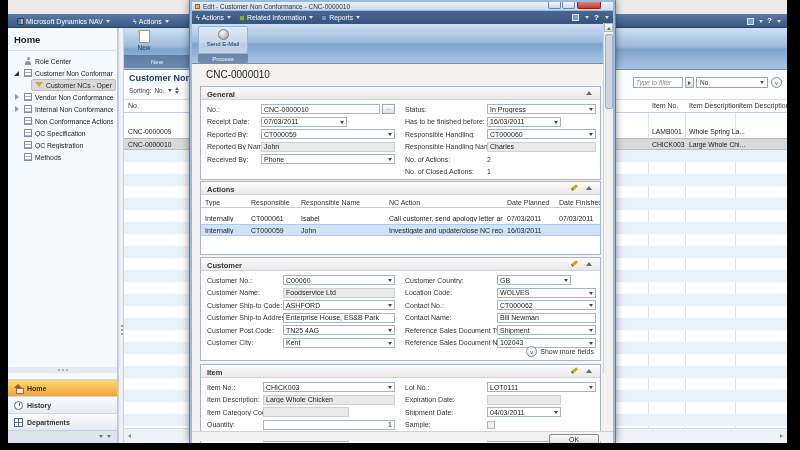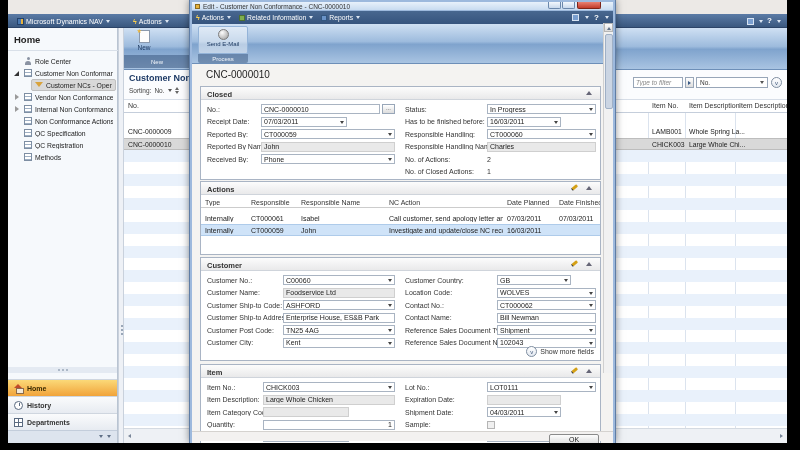--- a/index.html
+++ b/index.html
@@ -423,21 +423,21 @@
           <span class="slabel">Send E-Mail</span>
         </div>
         <div id="procgroup">Process</div>
       </div>
 
       <div id="dcontent">
         <div id="dheading">CNC-0000010</div>
 
         <div class="section sec-general" style="top:22px;height:94px;">
           <div class="sechdr">
-            <span class="stitle">Closed</span>
+            <span class="stitle">General</span>
             <span class="chevup"></span>
           </div>
           <div class="fbody" id="gen-body">
               <div class="fcol left">
                 <div class="frow">
                   <span class="flabel">No.:</span>
                   <div class="fctrl">
                     <span class="ftext">CNC-0000010</span>
                   </div>
                   <span class="assistbtn">...</span>

